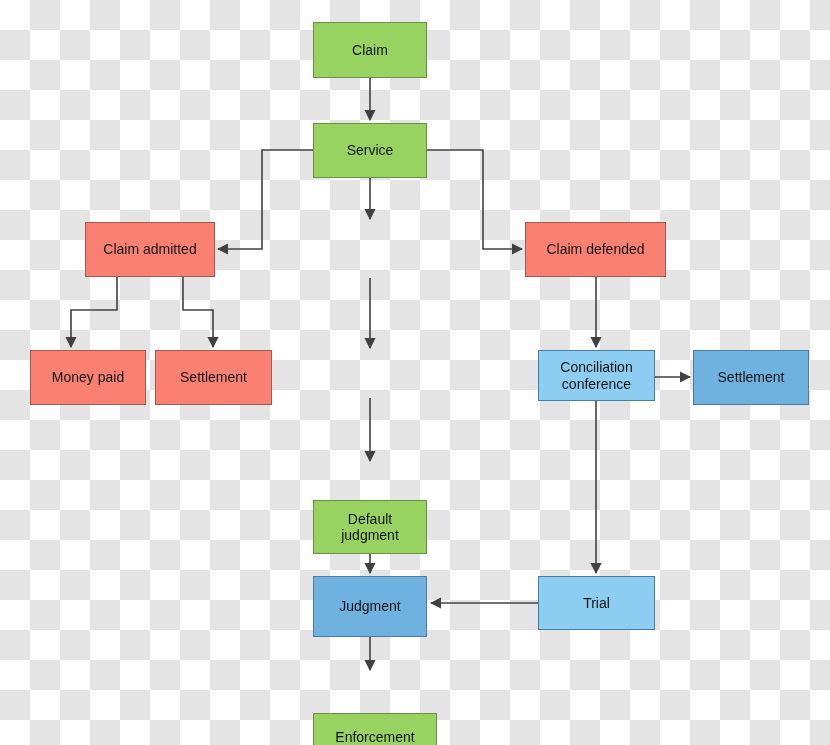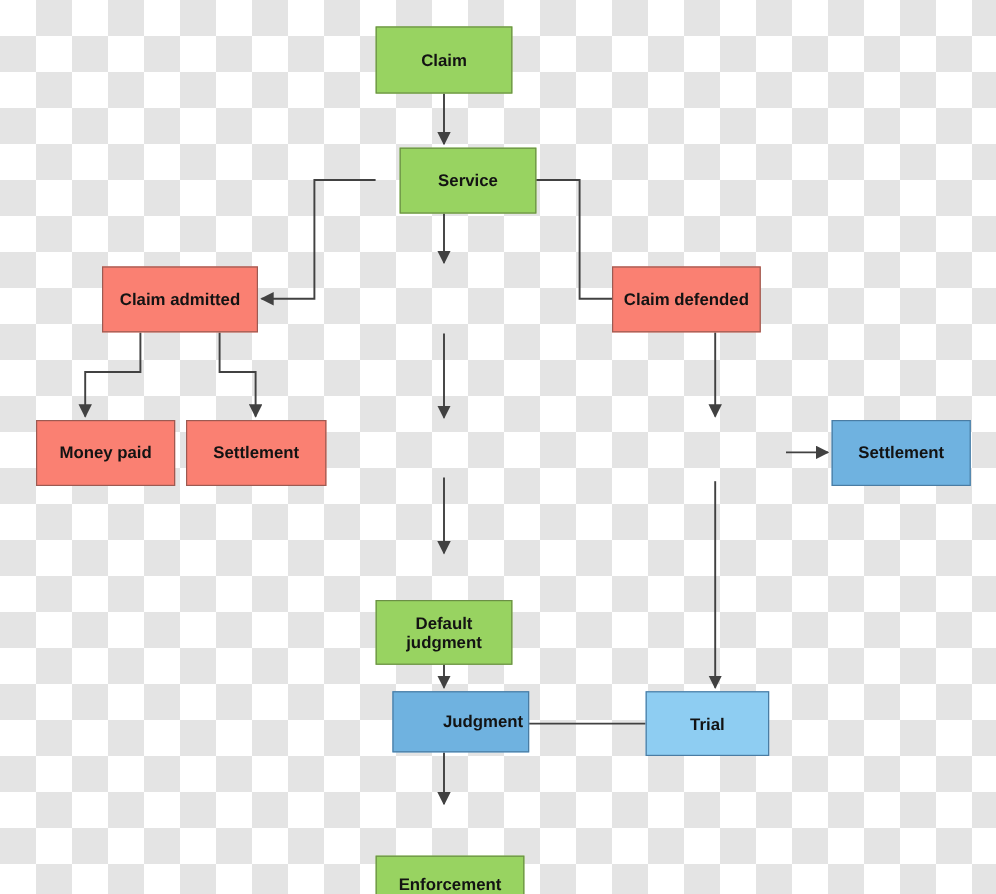--- a/index.html
+++ b/index.html
@@ -14,21 +14,20 @@
     height: 745px;
     overflow: hidden;
     font-family: "Liberation Sans", sans-serif;
     
     background-color: #ffffff;
     background-image:
       linear-gradient(45deg, #e4e4e4 25%, transparent 25%, transparent 75%, #e4e4e4 75%),
       linear-gradient(45deg, #e4e4e4 25%, transparent 25%, transparent 75%, #e4e4e4 75%);
     background-size: 60px 60px;
     background-position: 0 0, 30px 30px;
-    font-weight: bold;
   }
   #edges {
     position: absolute;
     left: 0;
     top: 0;
     width: 830px;
     height: 745px;
     pointer-events: none;
   }
   .node {
@@ -105,56 +104,59 @@
       <path d="M 596 401 L 596 573"></path>
 
       <path d="M 538 603 L 431 603"></path>
     </g>
   </svg>
 
   <div class="node green" style="left:313px; top:22px; width:114px; height:56px;">
     <span>Claim</span>
   </div>
 
-  <div class="node green" style="left:313px; top:123px; width:114px; height:55px;margin-left:20px;">
+  <div class="node green" style="left:313px; top:123px; width:114px; height:55px;">
     <span>Service</span>
   </div>
 
   <div class="node red" style="left:85px; top:222px; width:130px; height:55px;">
     <span>Claim admitted</span>
   </div>
 
 
-  <div class="node red" style="left:510px; top:222px; width:124px; height:55px;">
+  <div class="node red" style="left:525px; top:222px; width:141px; height:55px;">
     <span>Claim defended</span>
   </div>
 
   <div class="node red" style="left:30px; top:350px; width:116px; height:55px;">
     <span>Money paid</span>
   </div>
 
   <div class="node red" style="left:155px; top:350px; width:117px; height:55px;">
     <span>Settlement</span>
   </div>
 
 
+  <div class="node lblue" style="left:538px; top:350px; width:117px; height:51px;">
+    <span>Conciliation conference</span>
+  </div>
 
   <div class="node blue" style="left:693px; top:350px; width:116px; height:55px;">
     <span>Settlement</span>
   </div>
 
   <div class="node green" style="left:313px; top:464px; width:114px; height:54px;margin-top:36px;">
     <span>Default judgment</span>
   </div>
 
-  <div class="node blue" style="left:327px; top:576px; width:114px; height:51px;justify-content:flex-end;">
+  <div class="node blue" style="left:313px; top:576px; width:114px; height:61px;">
     <span>Judgment</span>
   </div>
 
-  <div class="node lblue" style="left:538px; top:576px; width:103px; height:54px;">
+  <div class="node lblue" style="left:538px; top:576px; width:117px; height:54px;">
     <span>Trial</span>
   </div>
 
   <div class="node green" style="left:313px; top:673px; width:124px; height:49px;margin-top:40px;">
     <span>Enforcement</span>
   </div>
 
 </div>
 
 </body></html>

